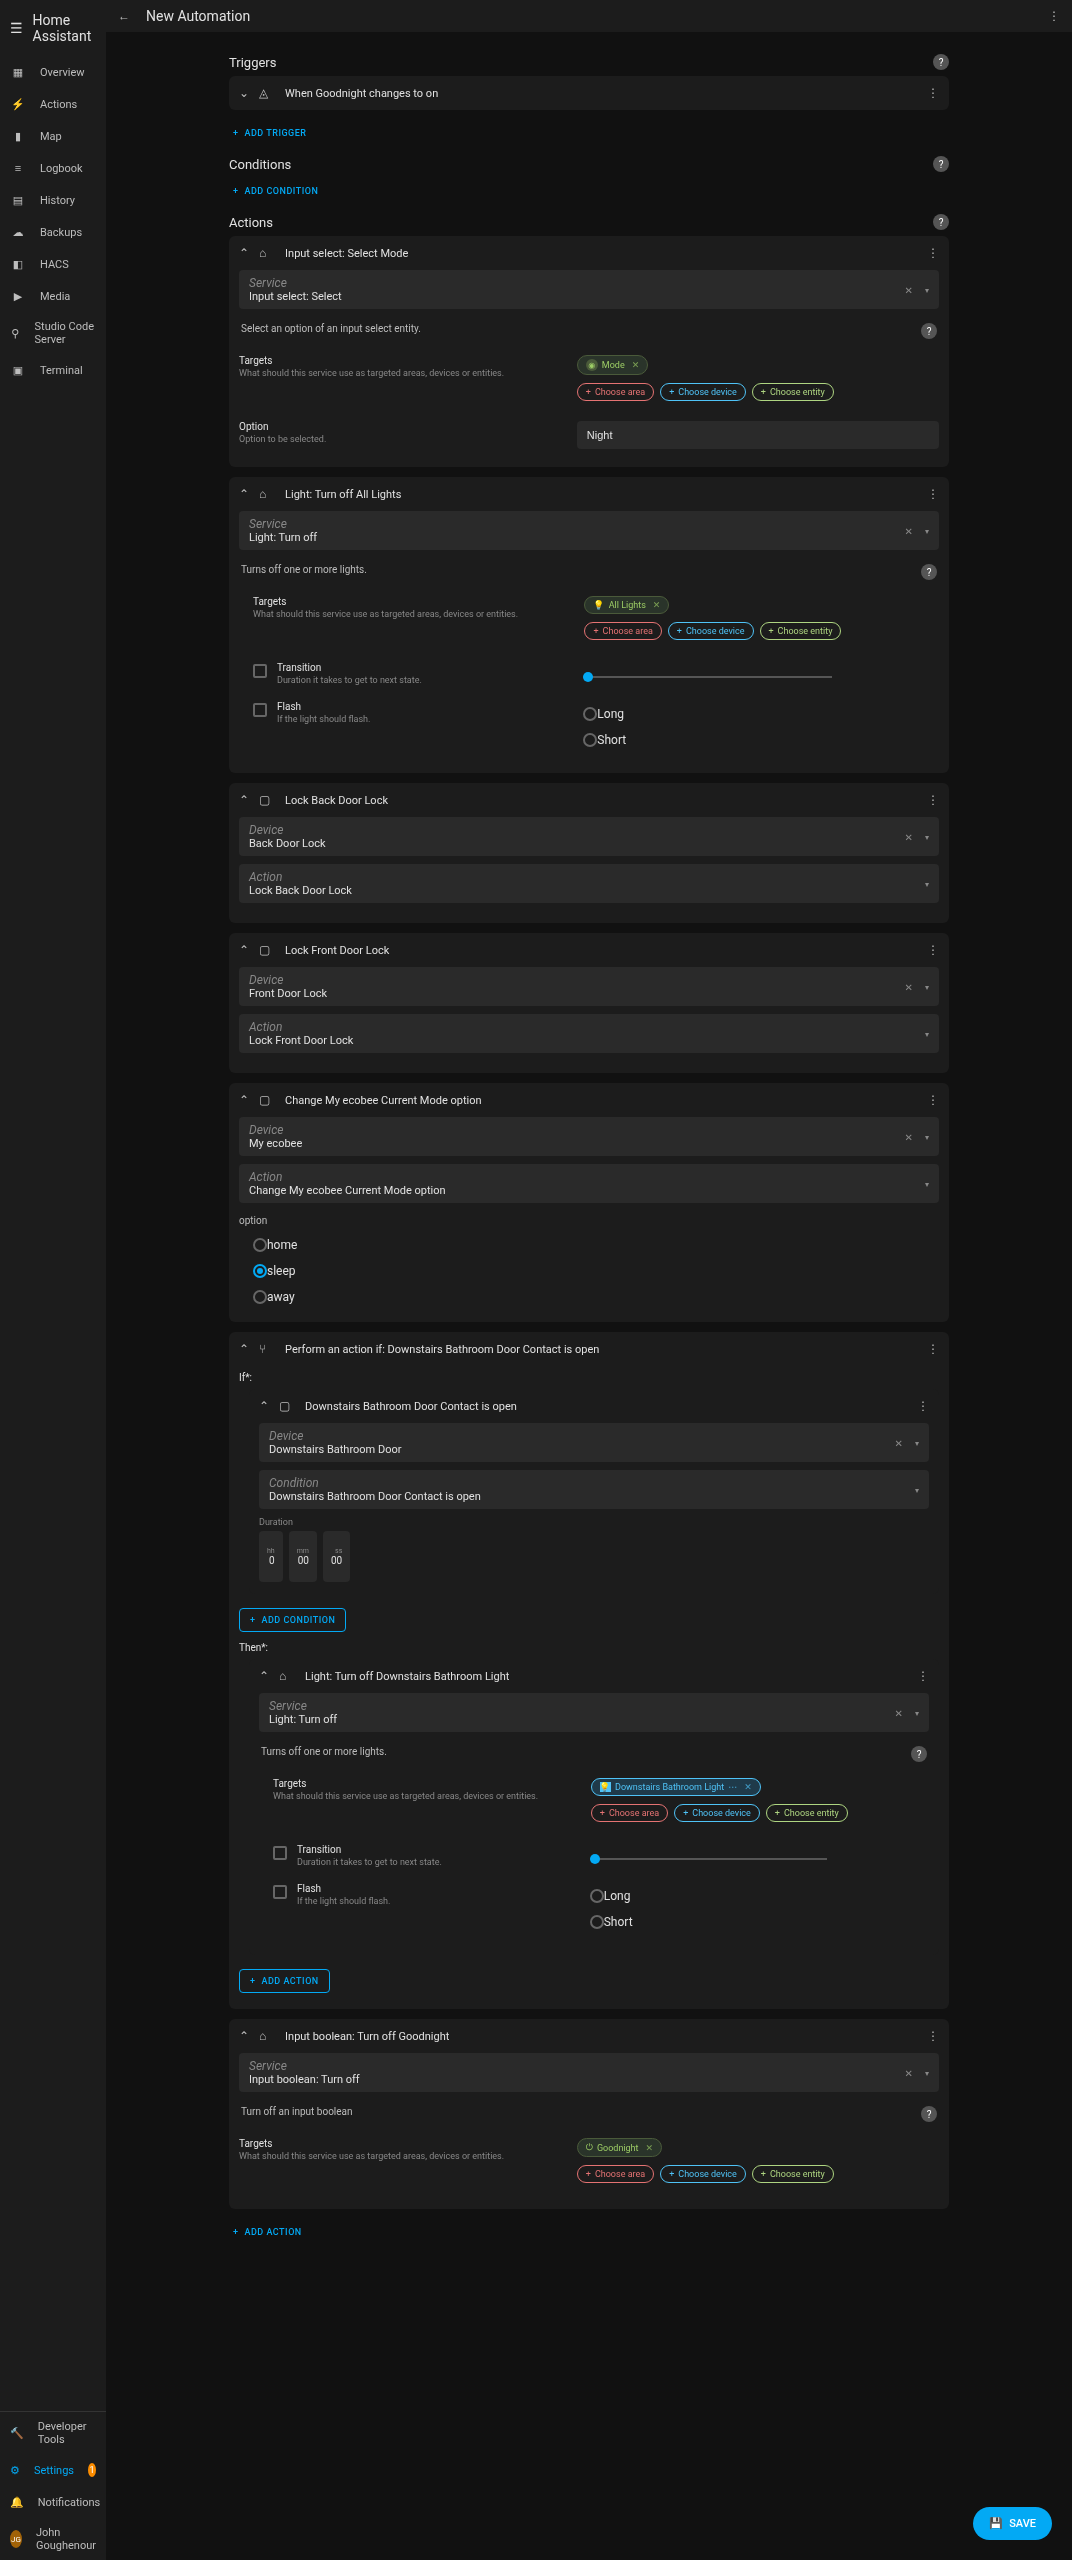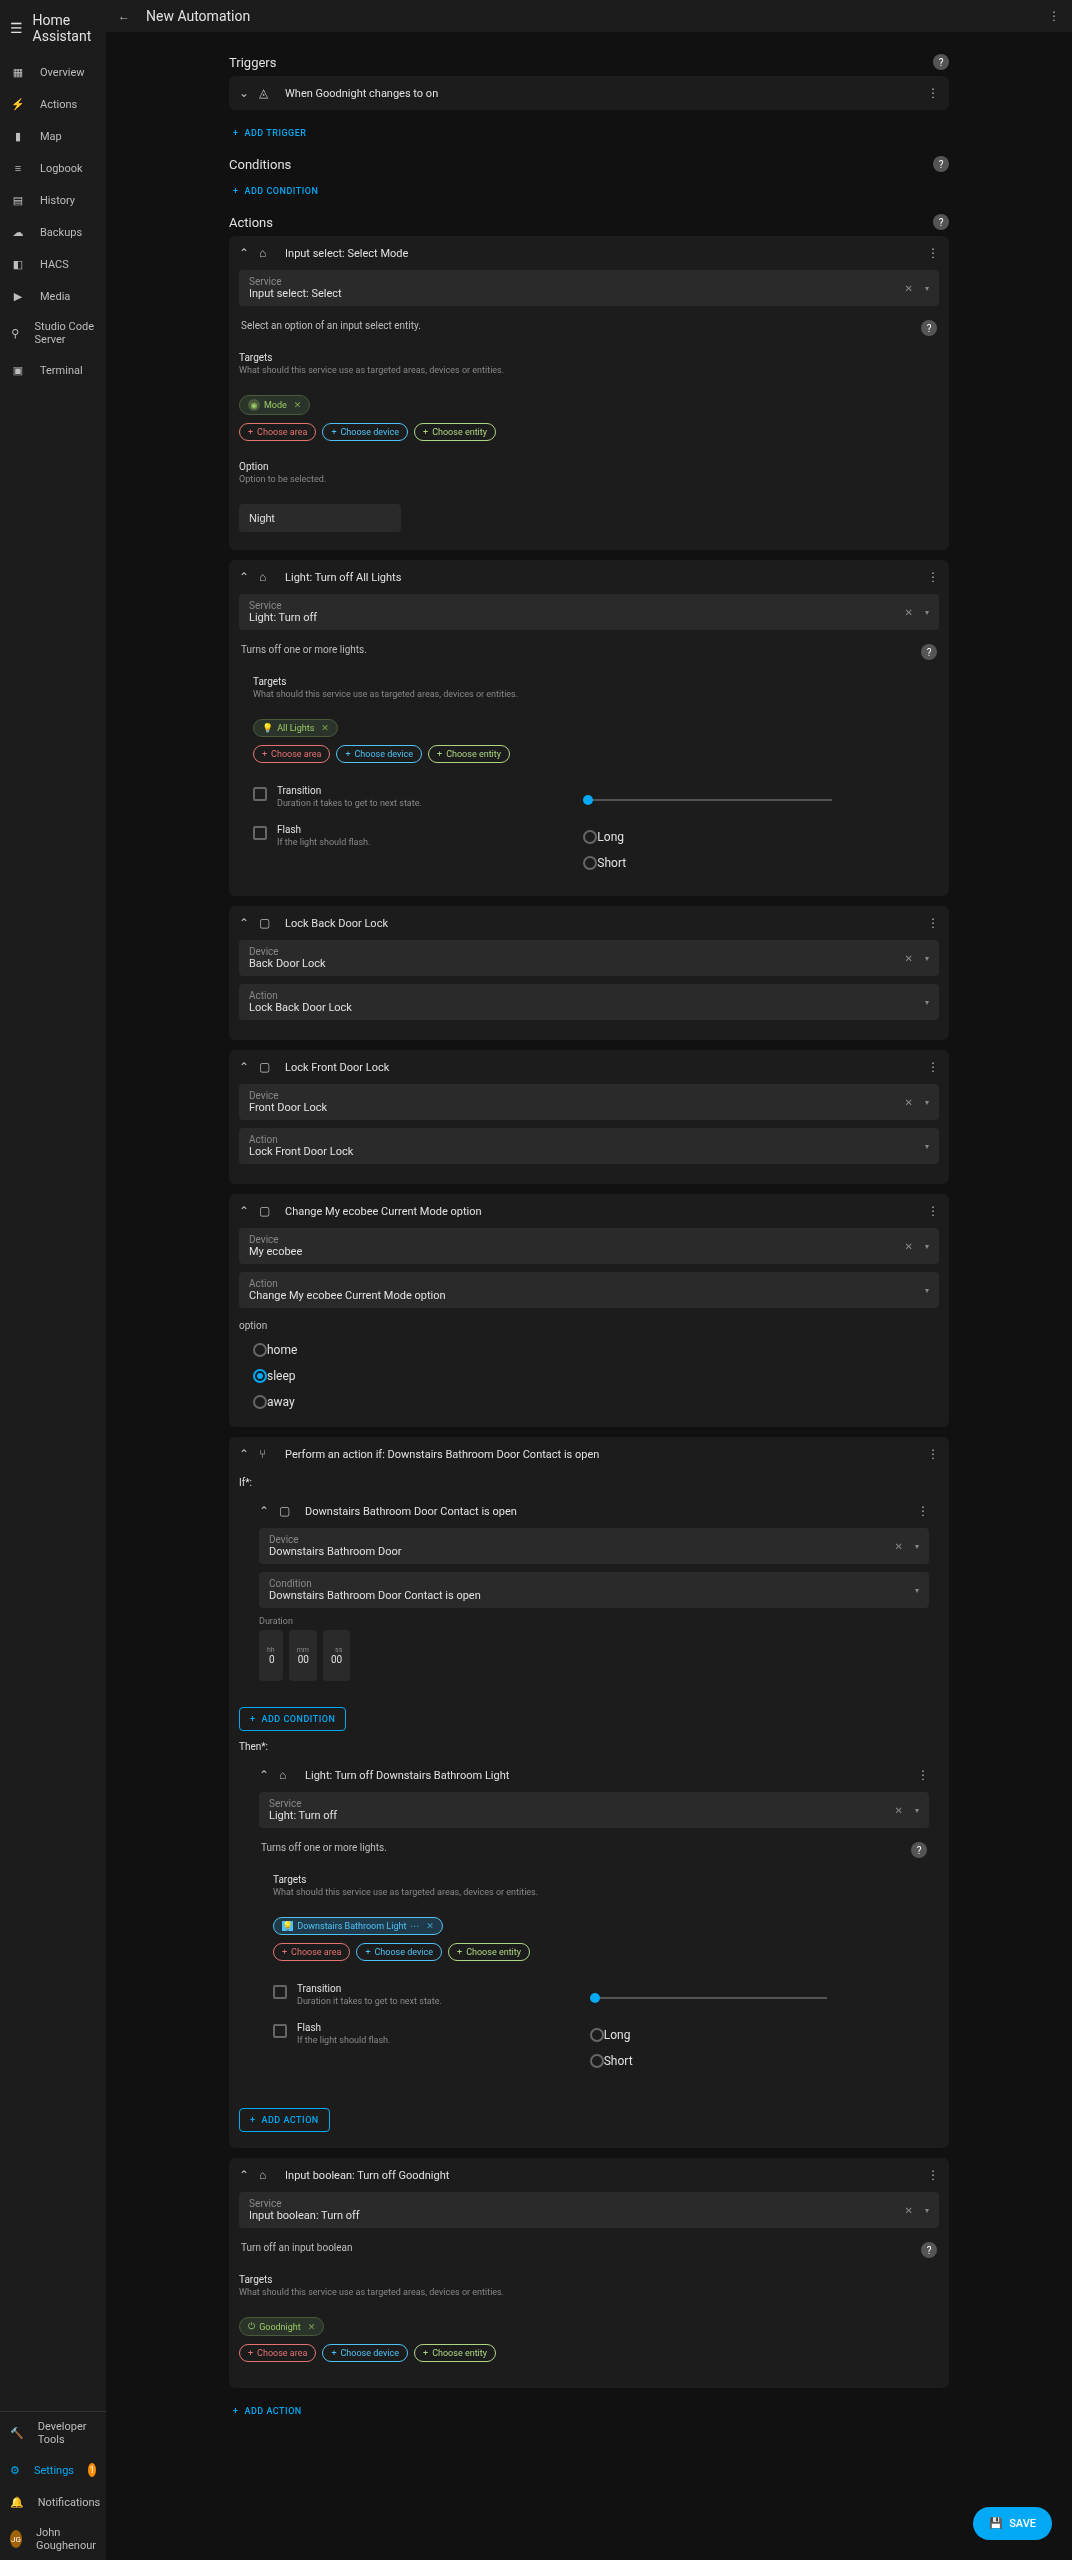--- a/index.html
+++ b/index.html
@@ -26,27 +26,27 @@
 .card { background: #1c1c1c; border-radius: 6px; margin-bottom: 10px; }
 .card-header { display: flex; align-items: center; padding: 10px 10px; gap: 10px; }
 .card-header .chev { cursor: pointer; color: #bdbdbd; }
 .card-header .ic { color: #bdbdbd; width:16px; }
 .card-header .card-title { font-size: 11px; flex: 1; }
 .card-header .dots { cursor: pointer; color: #bdbdbd; }
 .card-body { padding: 0 10px 12px; }
 .add-btn { color: #03a9f4; font-size: 9px; font-weight: 500; padding: 8px 4px; cursor: pointer; display: inline-flex; align-items: center; gap: 6px; letter-spacing: 0.5px; }
 .add-btn.boxed { border: 1px solid #03a9f4; border-radius: 4px; padding: 6px 10px; margin: 4px 0; }
 .field { background: #2a2a2a; border-radius: 4px; padding: 6px 10px; position: relative; margin-bottom: 8px; }
-.field-label { font-size: 10px; color: #888; }
+.field-label { font-size: 12px; color: #888; font-style: italic; }
 .field-value { font-size: 11px; color: #e1e1e1; }
 .field .clear { position: absolute; right: 26px; top: 50%; transform: translateY(-50%); cursor: pointer; color: #888; font-size:10px; }
 .field .drop { position: absolute; right: 10px; top: 50%; transform: translateY(-50%); cursor: pointer; color: #888; font-size:8px; }
 .desc-row { display: flex; justify-content: space-between; padding: 6px 2px 10px; }
 .desc-text { font-size: 10px; color: #bdbdbd; }
-.two-col { display: flex; gap: 20px; align-items: flex-start; padding: 6px 0; flex-direction: column; }
+.two-col { display: flex; gap: 36px; align-items: flex-start; padding: 6px 0; }
 .col-left { flex: 1; }
 .col-right { flex: 1.2; }
 .label-main { font-size: 10px; color: #e1e1e1; }
 .label-sub { font-size: 9px; color: #888; margin-top: 2px; }
 .chip-row { display: flex; flex-wrap: wrap; gap: 6px; margin-bottom: 8px; }
 .chip { display: inline-flex; align-items: center; gap: 4px; padding: 3px 8px; border-radius: 12px; font-size: 9px; cursor: pointer; }
 .chip.mode { background: #2a342a; color: #9ccc65; border:1px solid #4a5a3a; }
 .chip.mode .ci { width:12px; height:12px; border-radius:50%; background:#4a5a3a; display:flex; align-items:center; justify-content:center; font-size:8px;}
 .chip.area { border: 1px solid #e57373; color: #e57373; }
 .chip.device { border: 1px solid #4fc3f7; color: #4fc3f7; }

